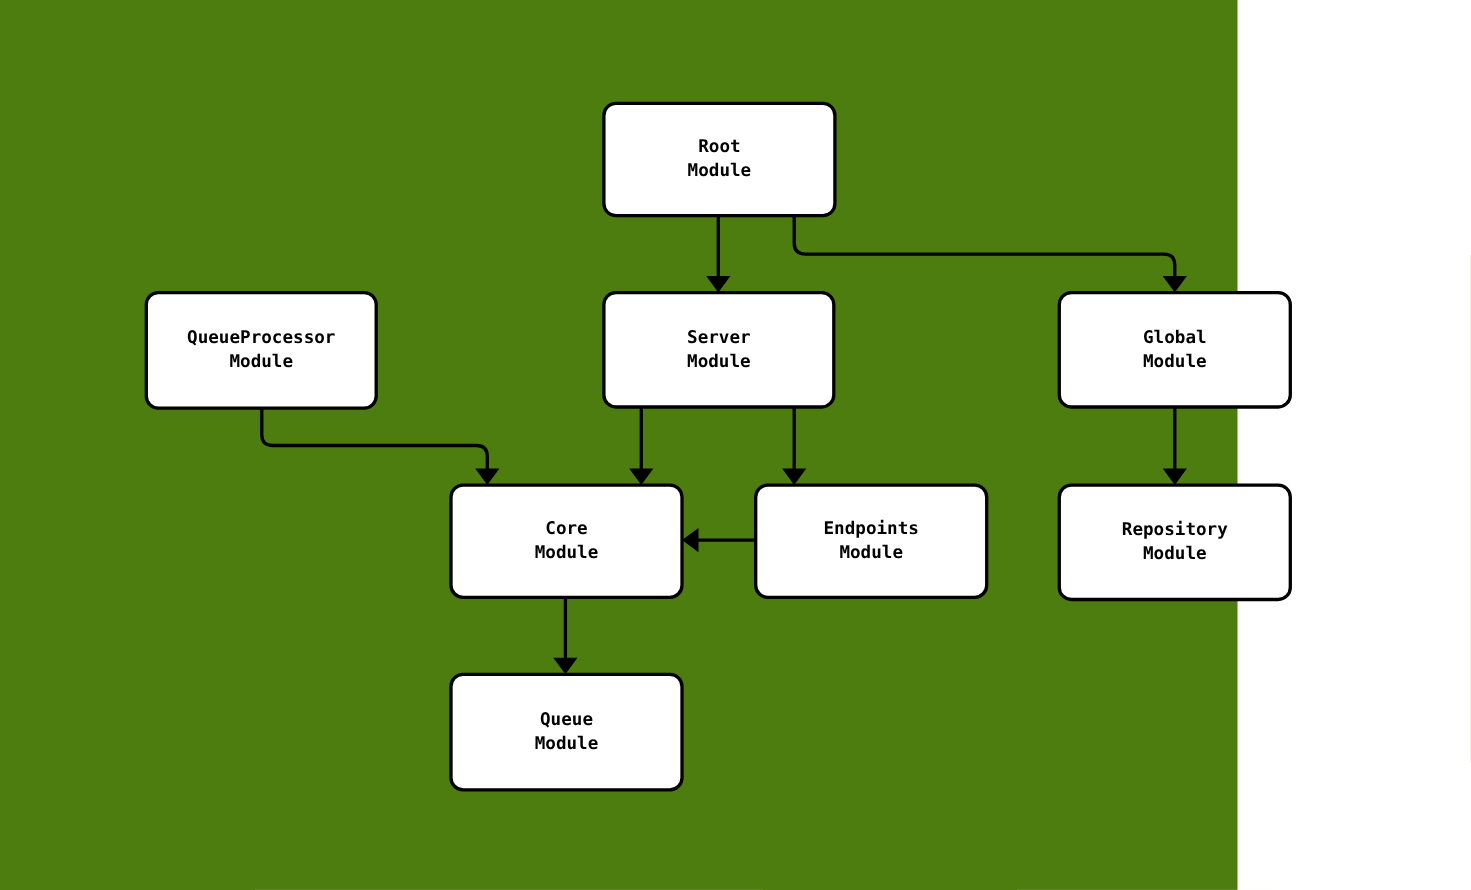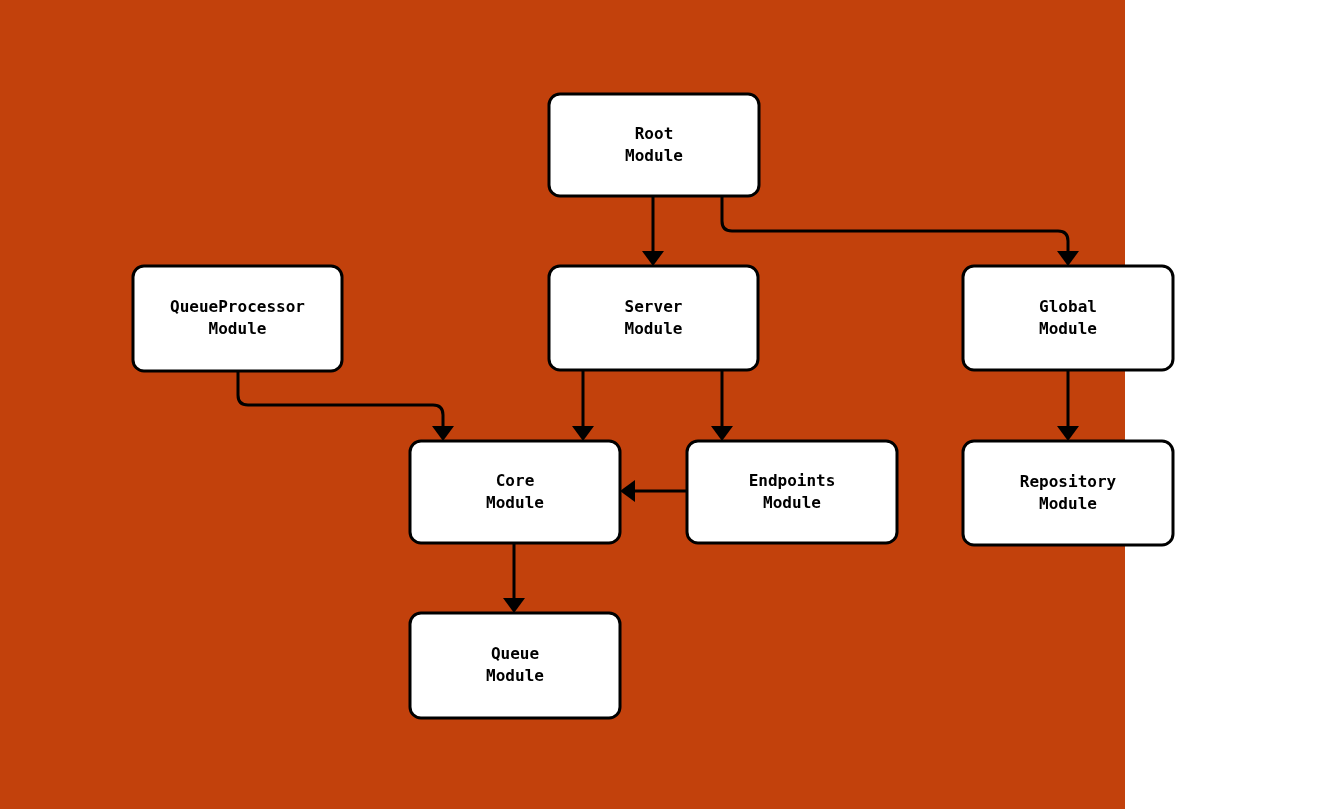--- a/index.html
+++ b/index.html
@@ -10,21 +10,21 @@
   body {
     width: 1337px;
     height: 809px;
     font-family: "DejaVu Sans Mono", "Liberation Mono", monospace;
     overflow: hidden;
   }
   #diagram-canvas {
     position: relative;
     width: 1125px;
     height: 809px;
-    background: #c2410c;
+    background: #4d7c0f;
   }
   #diagram-svg {
     position: absolute;
     top: 0;
     left: 0;
     width: 1337px;
     height: 809px;
   }
   .node-box {
     fill: #ffffff;

